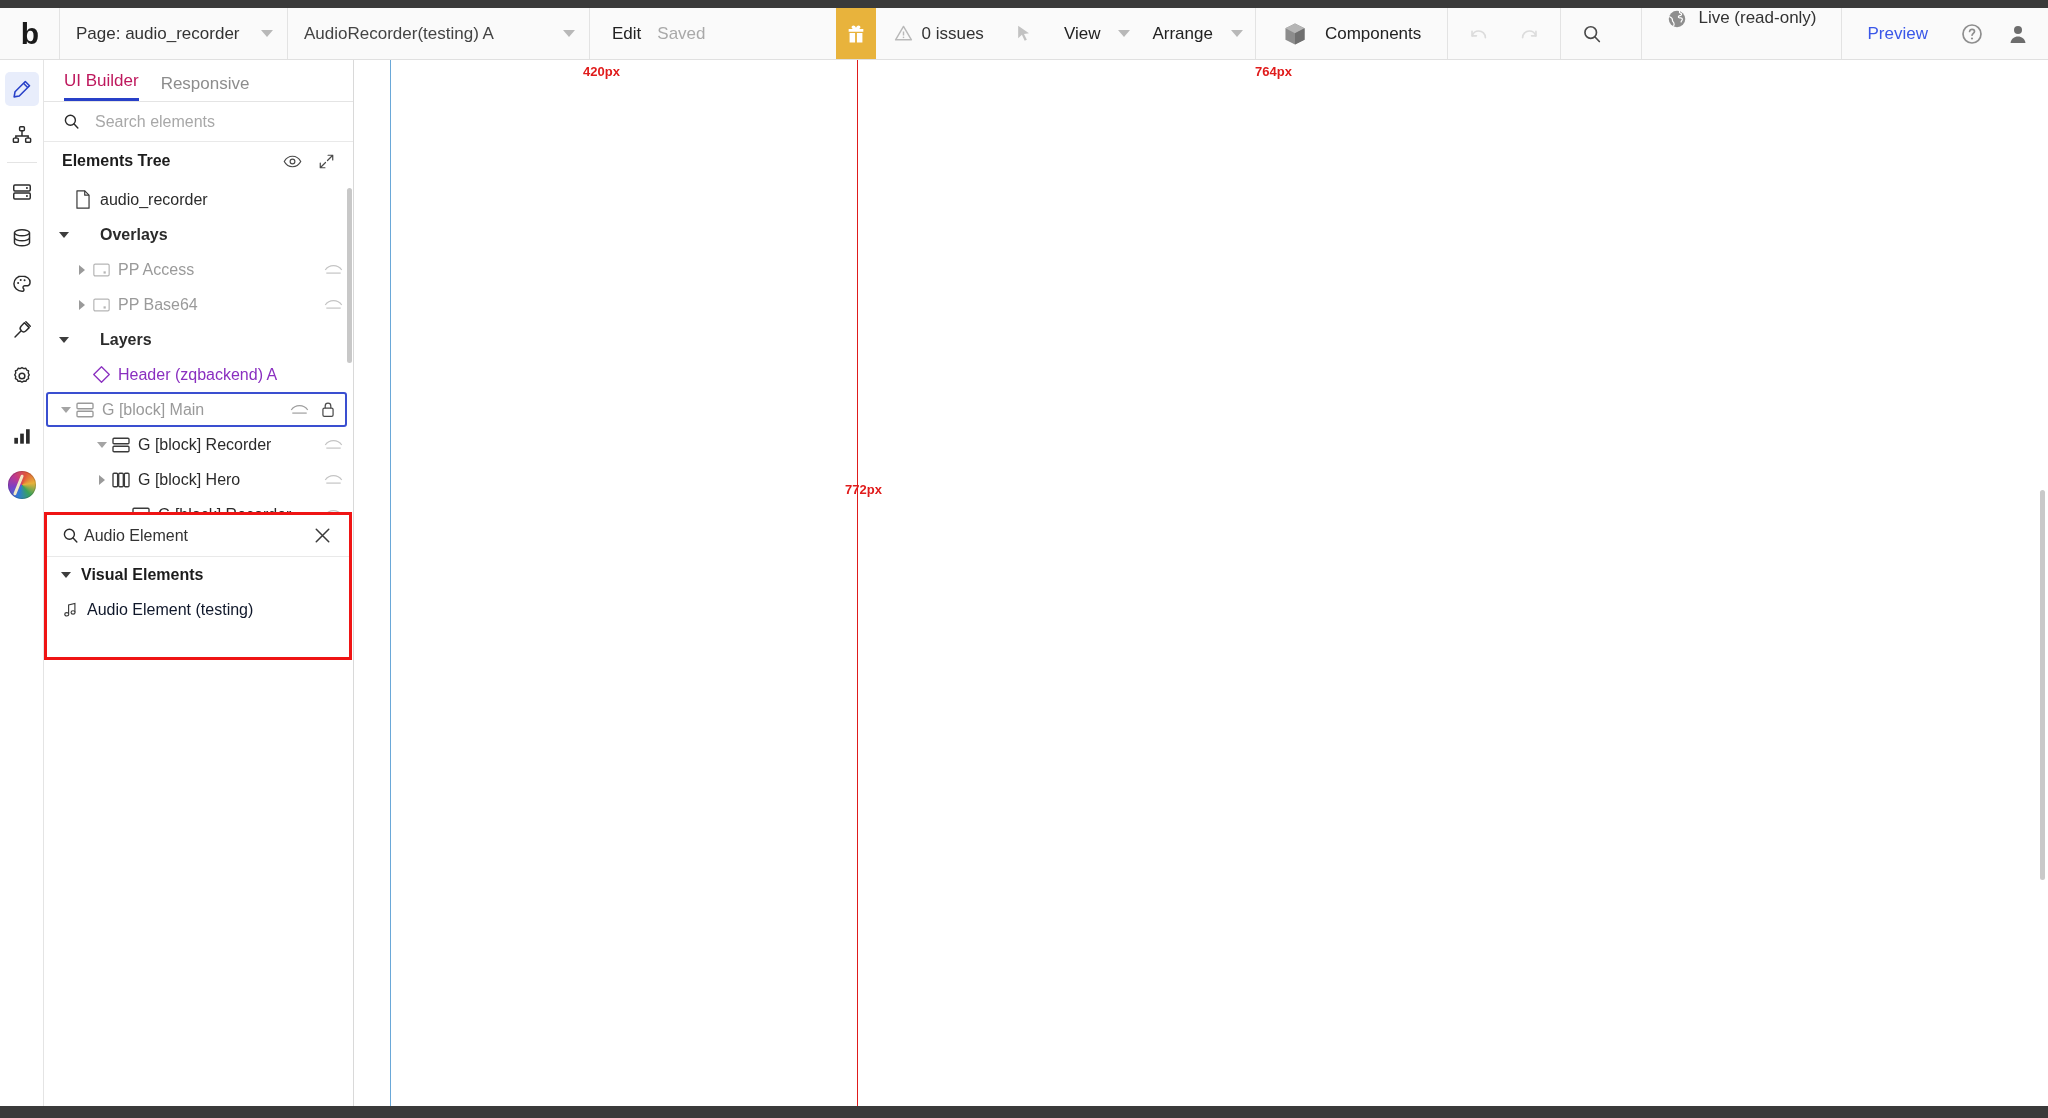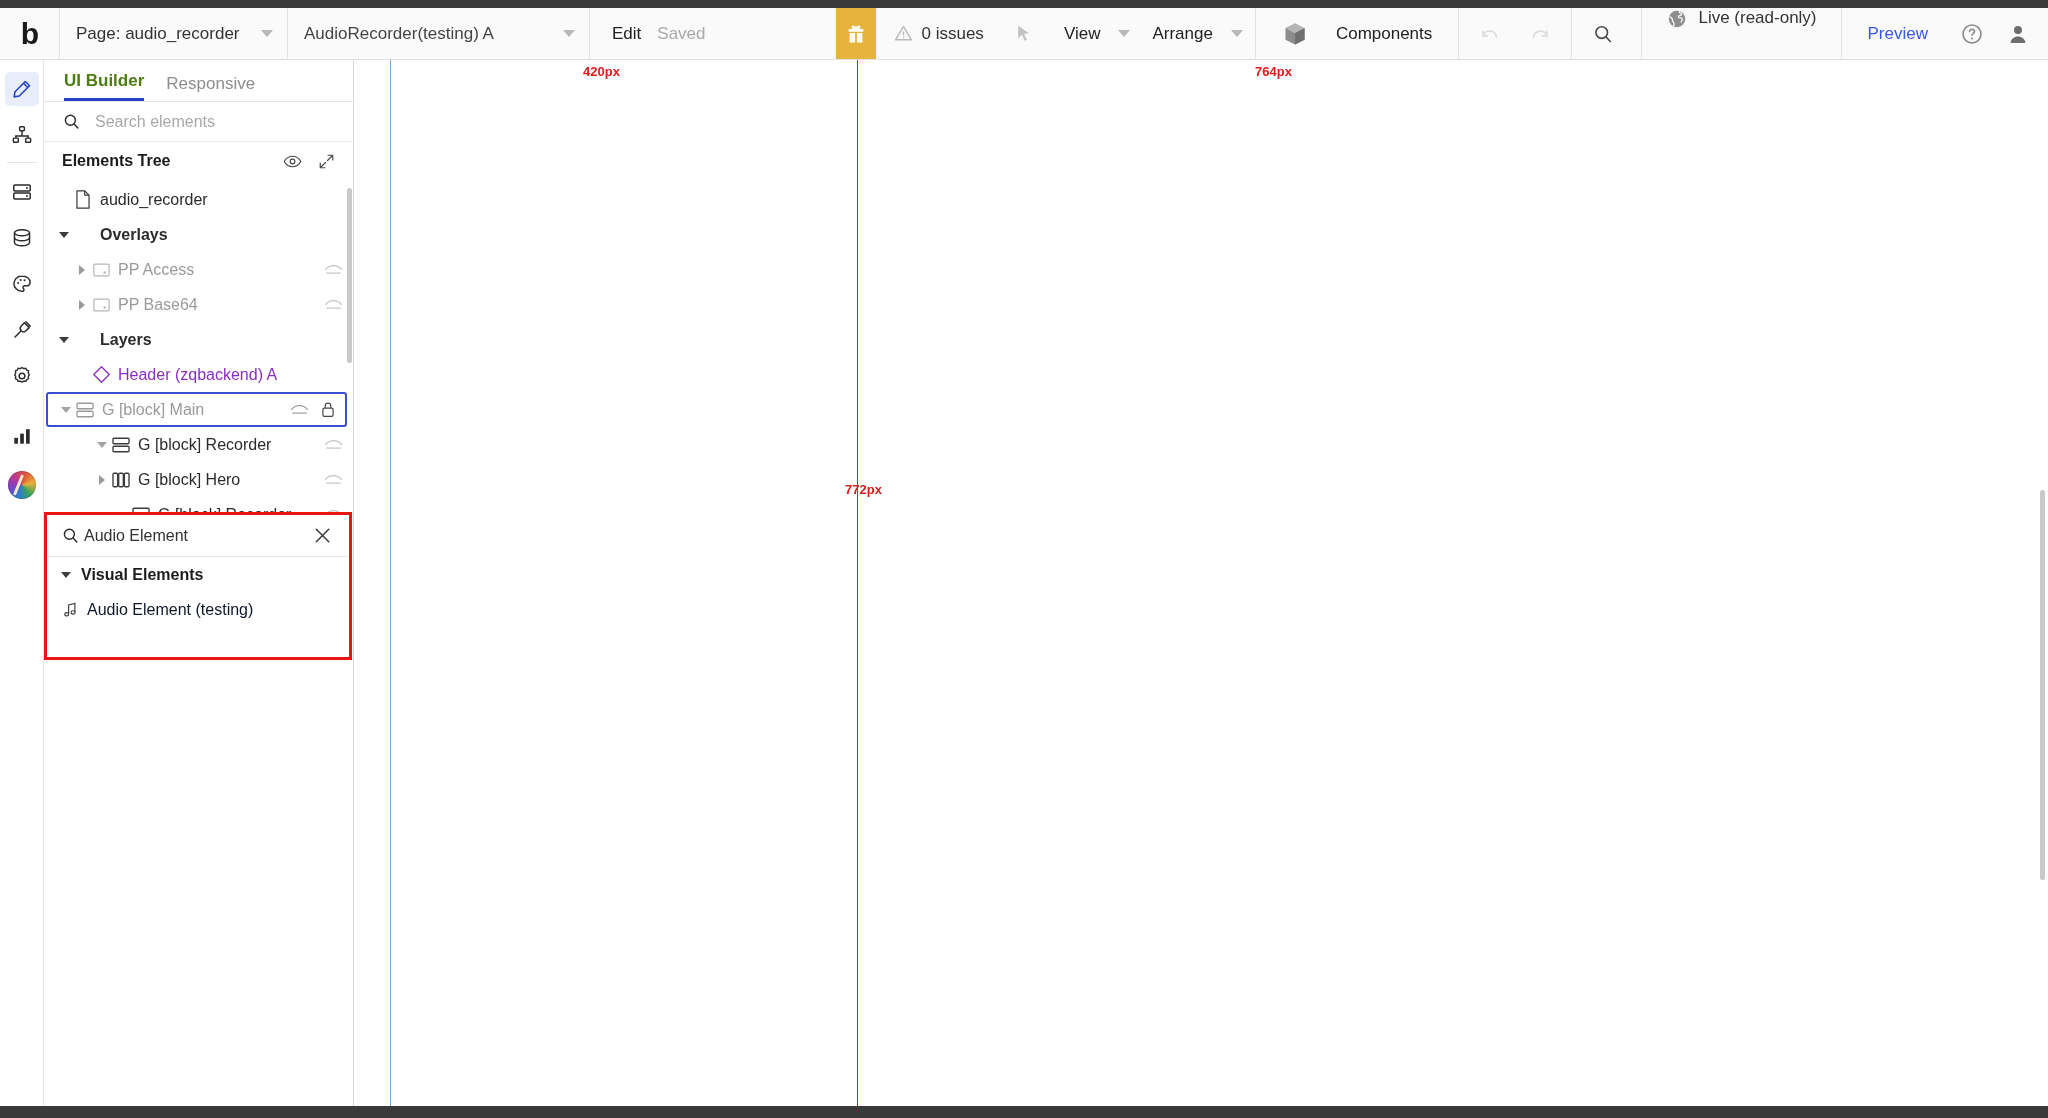--- a/index.html
+++ b/index.html
@@ -62,21 +62,21 @@
   .tb-icon-btn {
     display:flex; align-items:center; justify-content:center;
     padding:0 14px; height:100%; cursor:pointer;
   }
   .tb-menu {
     display:flex; align-items:center; gap:8px;
     padding:0 6px 0 16px; font-size:17px; color:#222; cursor:pointer; height:100%;
   }
   .tb-sep { width:1px; background:#e3e3e3; height:100%; margin:0 6px; }
   .components {
-    display:flex; align-items:center; gap:28px; padding:0 20px; height:100%;
+    display:flex; align-items:center; gap:17px; padding:0 20px; height:100%;
     font-size:17px; color:#222; cursor:pointer;
   }
   .tb-right { margin-left:auto; display:flex; align-items:center; height:100%; }
   .live {
     display:flex; align-items:flex-start; gap:10px; padding:0 18px; height:100%;
     font-size:17px; color:#333; cursor:pointer;
   }
   .preview { padding:0 20px; font-size:17px; color:#3a57e8; cursor:pointer;
              display:flex; align-items:center; height:100%; }
   .tb-help { padding:0 12px; display:flex; align-items:center; height:100%; cursor:pointer; }
@@ -110,21 +110,21 @@
   
   .panel {
     position:absolute; top:60px; left:44px; width:310px; height:1058px;
     background:#ffffff; border-right:1px solid #d9d9d9;
   }
   .tabs {
     height:42px; display:flex; align-items:flex-end; gap:22px;
     padding:0 20px; border-bottom:1px solid #e4e4e4;
   }
   .tab { font-size:17px; padding-bottom:7px; color:#8d8d8d; cursor:pointer; }
-  .tab.active { color:#4d7c0f; font-weight:700; border-bottom:3px solid #2840c8; }
+  .tab.active { color:#be185d; font-weight:400; border-bottom:3px solid #2840c8; }
 
   .searchrow {
     height:40px; display:flex; align-items:center; gap:12px;
     padding:0 18px; border-bottom:1px solid #e9e9e9;
   }
   .searchrow input {
     border:none; outline:none; font-size:16px; color:#333;
     font-family:"Liberation Sans", sans-serif; background:transparent; width:220px;
   }
   .searchrow input::placeholder { color:#a8a8a8; }

